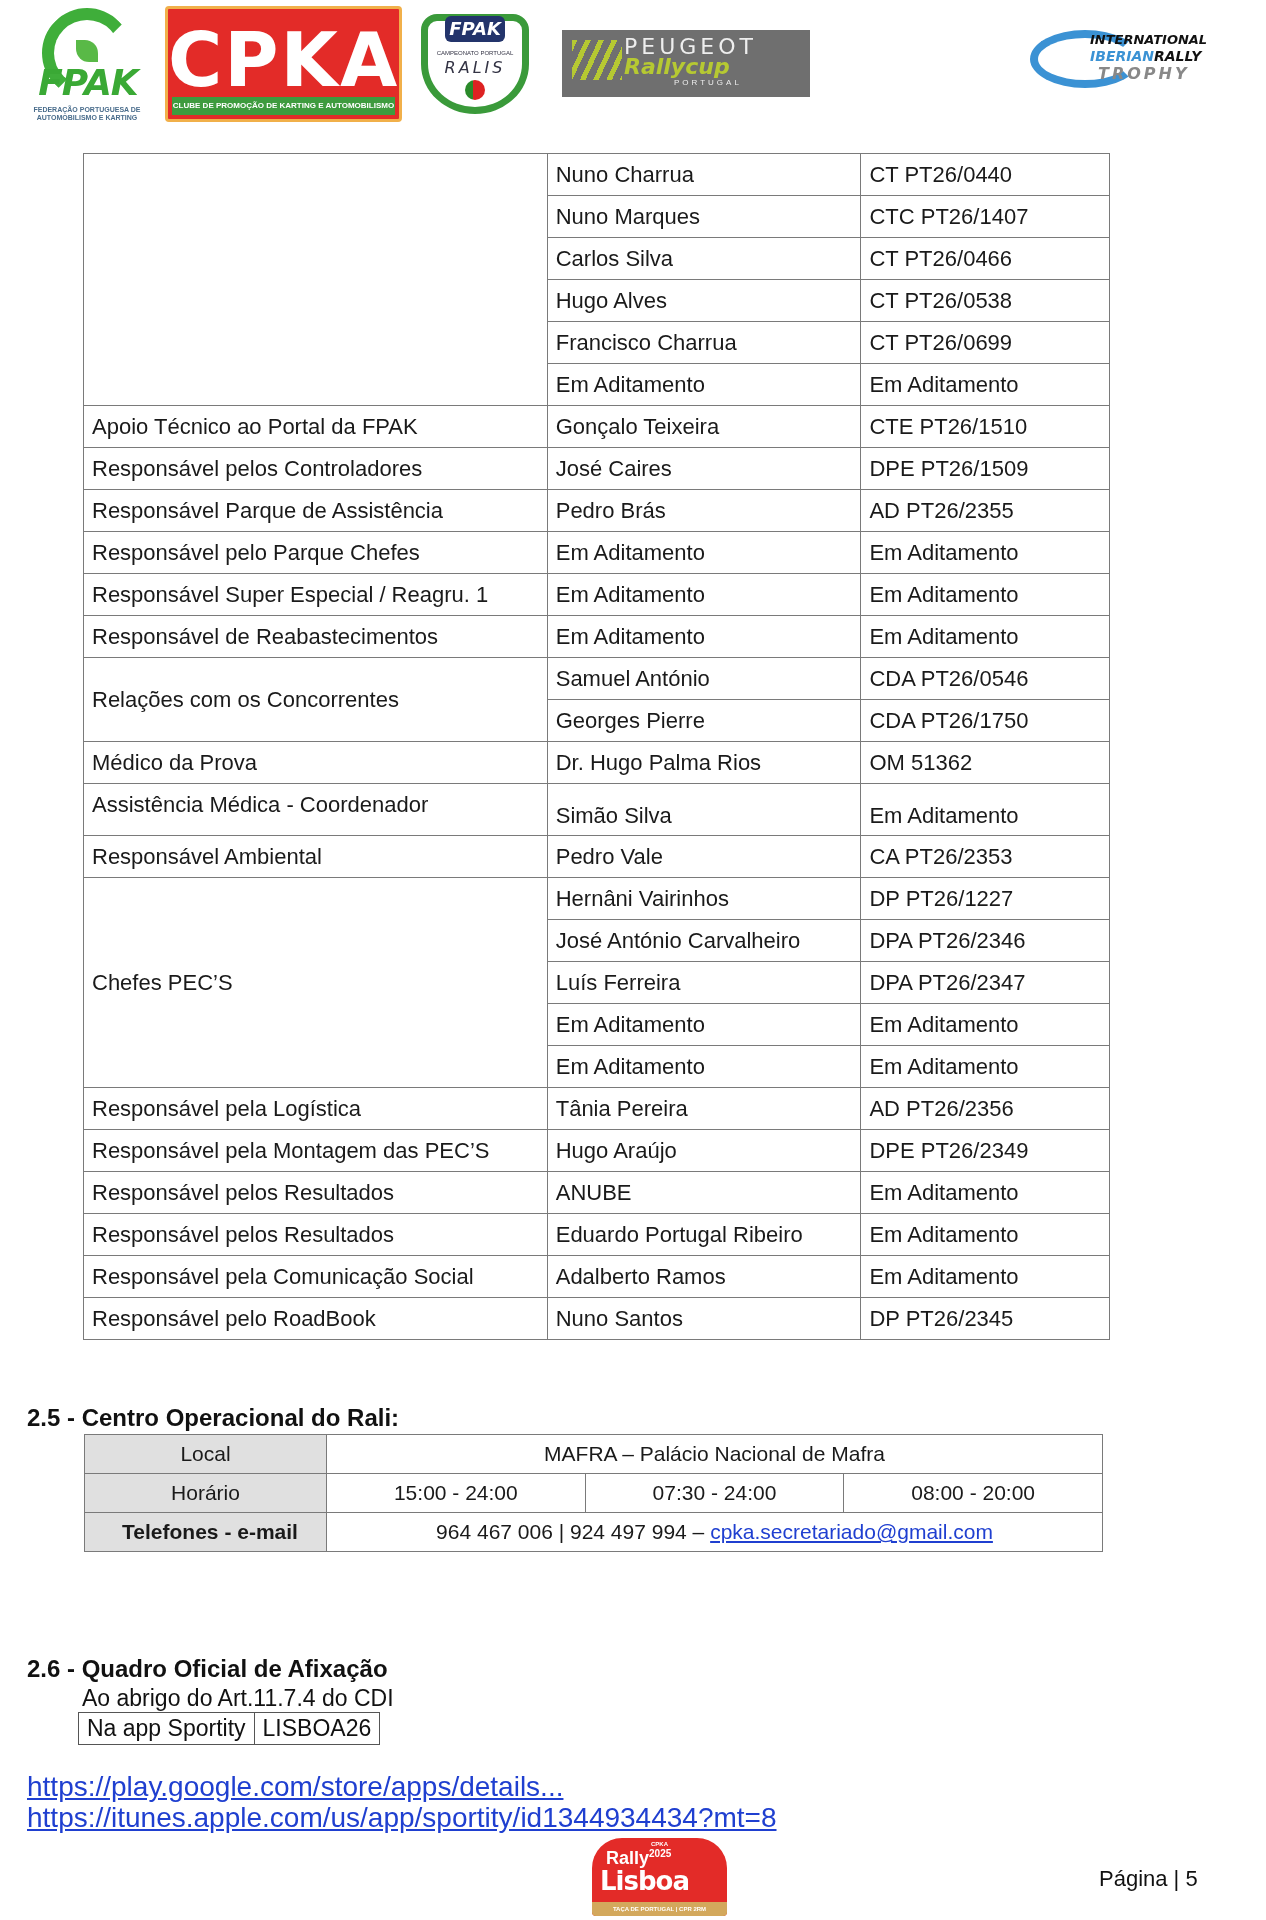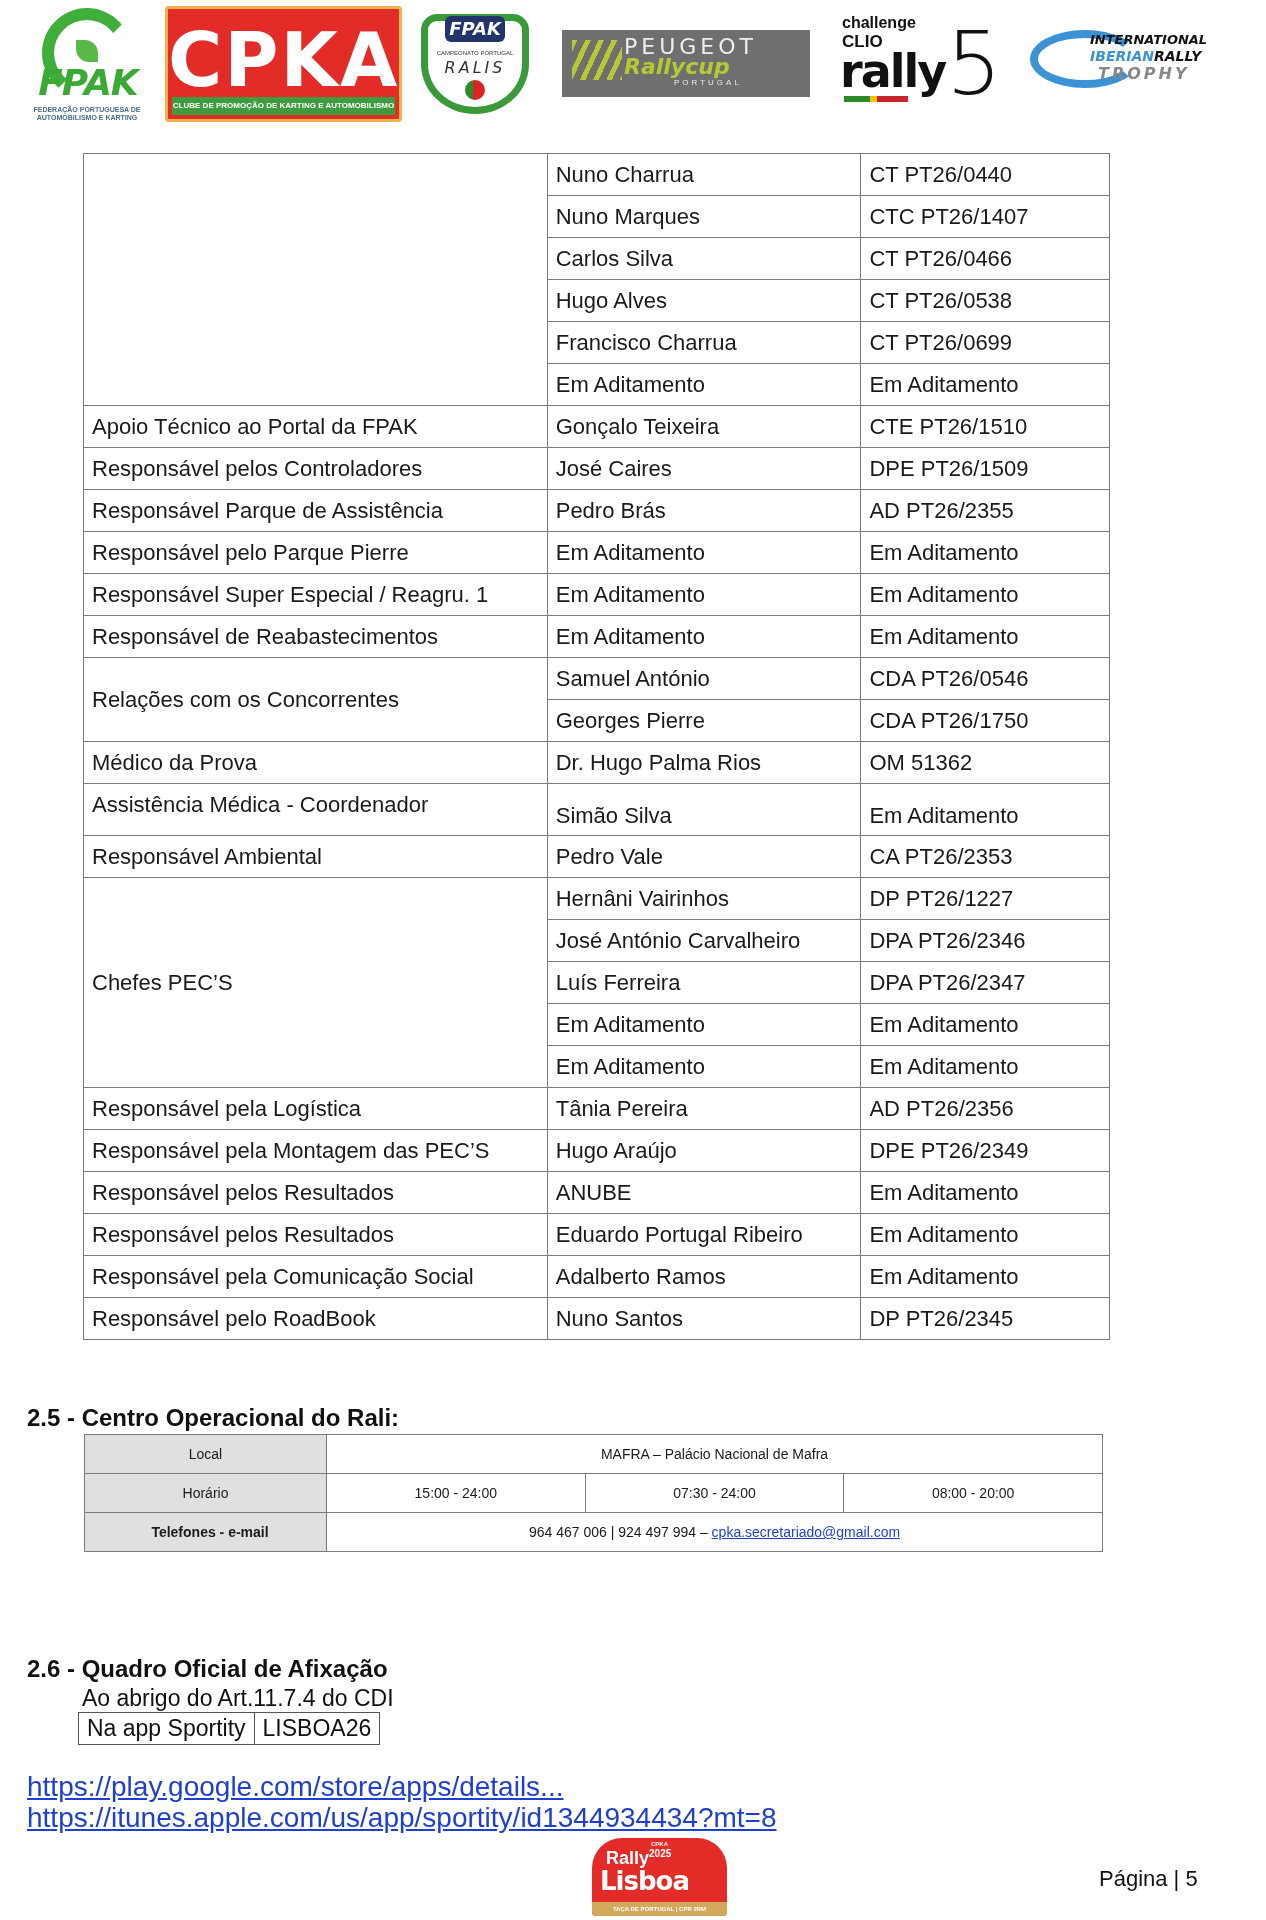--- a/index.html
+++ b/index.html
@@ -69,21 +69,21 @@
   .officials td.c2 { width:305px; }
   .officials td.c3 { width:240px; }
   .officials td.top { vertical-align:top; padding-top:8px; }
   .officials td.low { vertical-align:bottom; padding-bottom:6px; }
 
   
   .h { position:absolute; font:700 24px "Liberation Sans", sans-serif; color:#111; }
 
   
   .centro { position:absolute; left:84px; top:1434px; width:1019px; }
-  .centro td { border:1.6px solid #7a7a7a; font-size:14px; text-align:center; height:36px; color:#1a1a1a; }
+  .centro td { border:1.6px solid #7a7a7a; font-size:21px; text-align:center; height:36px; color:#1a1a1a; }
   .centro td.lbl { background:#e0e0e0; width:230px; }
   .centro td.two { height:68px; line-height:32px; }
   .centro td.bold { font-weight:700;padding-left:10px; }
   .centro a { color:#1f3fd0; text-decoration:underline; }
 
   
   .sub-line { position:absolute; left:82px; top:1685px; font-size:23px; color:#111; }
   .sportity { position:absolute; left:78px; top:1712px; }
   .sportity td { border:1.6px solid #555; font-size:23px; padding:0 8px; height:31px; color:#111;margin-left:8px; }
   .link { position:absolute; left:27px; font-size:28px; color:#1f3fd0; text-decoration:underline; }
@@ -119,27 +119,20 @@
     <div class="line1">CAMPEONATO PORTUGAL</div>
     <div class="line2">RALIS</div>
     <div class="flag"></div>
   </div>
   <div class="logo peugeot">
     <div class="stripes"></div>
     <div class="p1">PEUGEOT</div>
     <div class="p2">Rallycup</div>
     <div class="p3">PORTUGAL</div>
   </div>
-  <div class="logo clio">
-    <div class="c1">challenge</div>
-    <div class="c2">CLIO</div>
-    <div class="c3">rally</div>
-    <div class="five">5</div>
-    <div class="flag"></div>
-  </div>
   <div class="logo iberian">
     <div class="swoosh"></div>
     <div class="i1">INTERNATIONAL</div>
     <div class="i2"><span>IBERIAN</span><b>RALLY</b></div>
     <div class="i3">TROPHY</div>
   </div>
 </div>
 
 <table class="officials">
   <tbody>
@@ -177,21 +170,21 @@
     <td class="c1">Responsável pelos Controladores</td>
     <td class="c2">José Caires</td>
     <td class="c3">DPE PT26/1509</td>
   </tr>
   <tr>
     <td class="c1">Responsável Parque de Assistência</td>
     <td class="c2">Pedro Brás</td>
     <td class="c3">AD PT26/2355</td>
   </tr>
   <tr>
-    <td class="c1">Responsável pelo Parque Pierre</td>
+    <td class="c1">Responsável pelo Parque Chefes</td>
     <td class="c2">Em Aditamento</td>
     <td class="c3">Em Aditamento</td>
   </tr>
   <tr>
     <td class="c1">Responsável Super Especial / Reagru. 1</td>
     <td class="c2">Em Aditamento</td>
     <td class="c3">Em Aditamento</td>
   </tr>
   <tr>
     <td class="c1">Responsável de Reabastecimentos</td>

